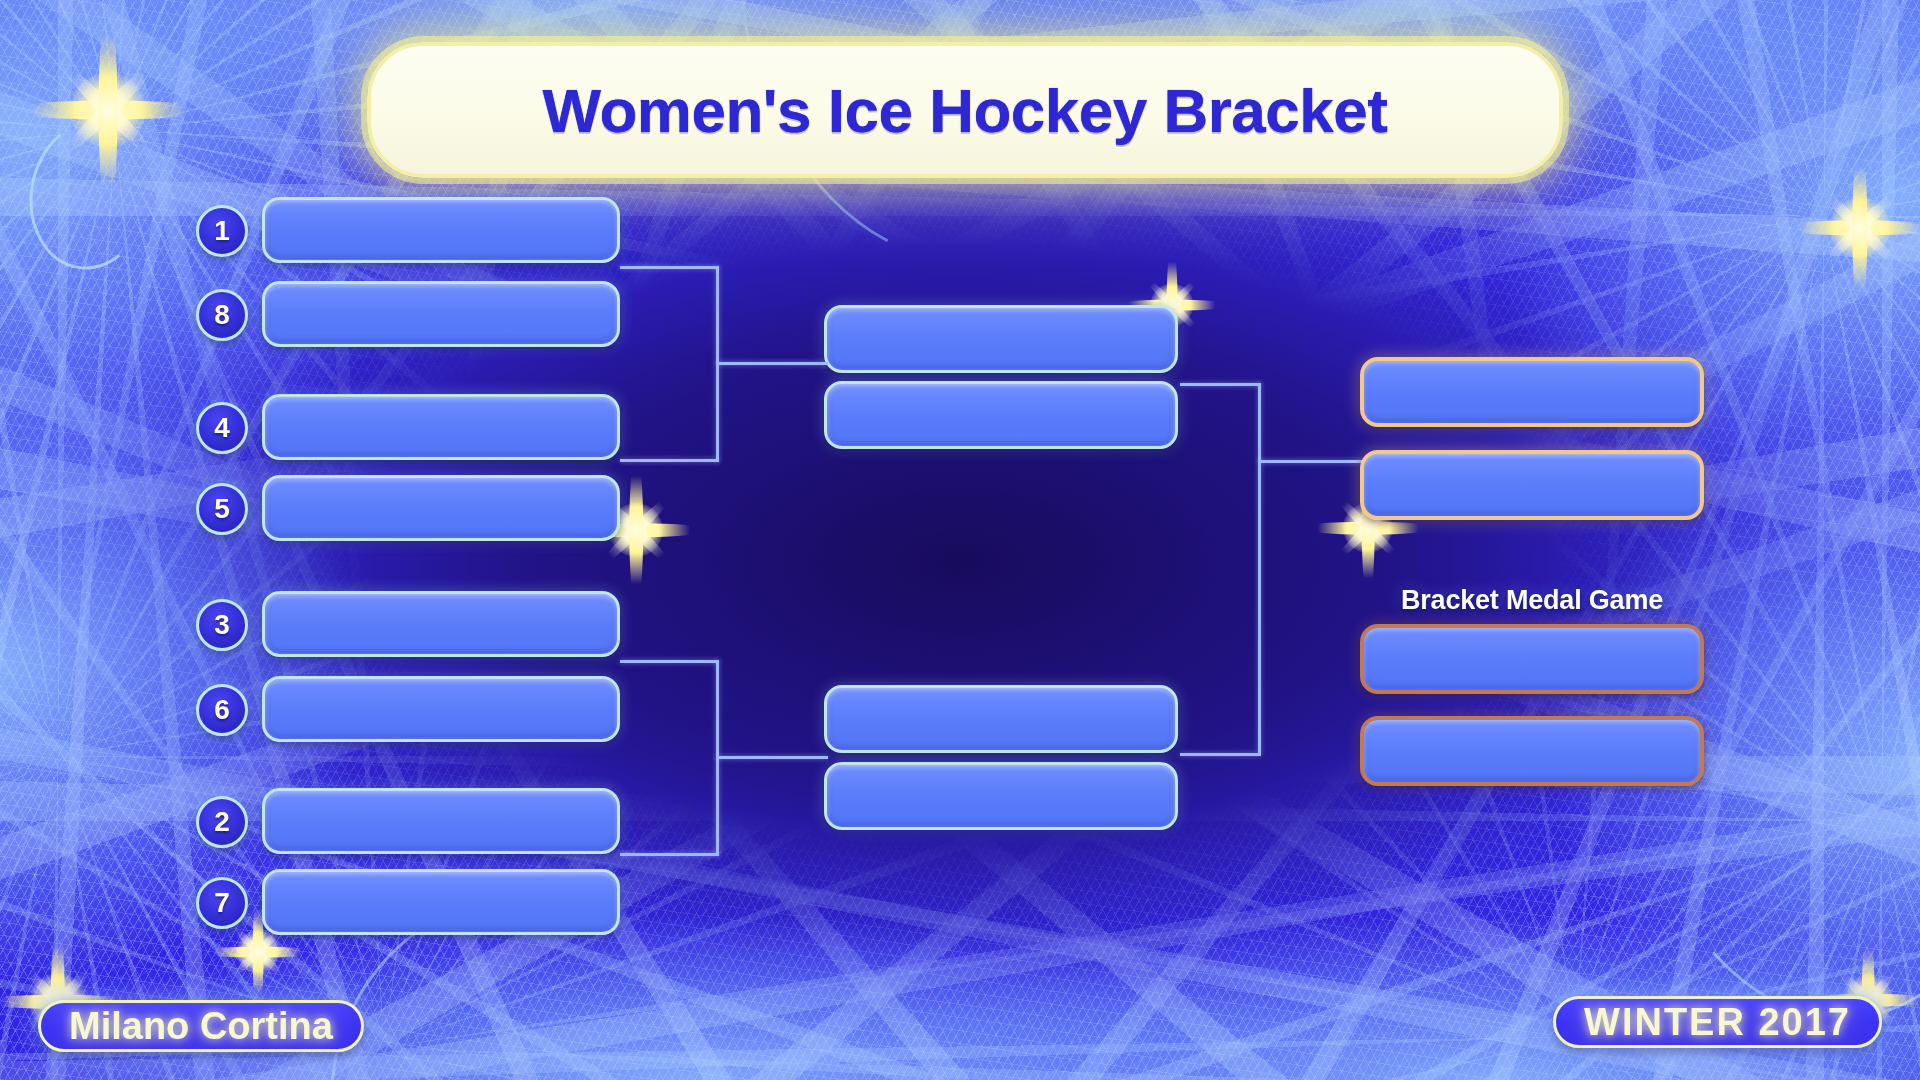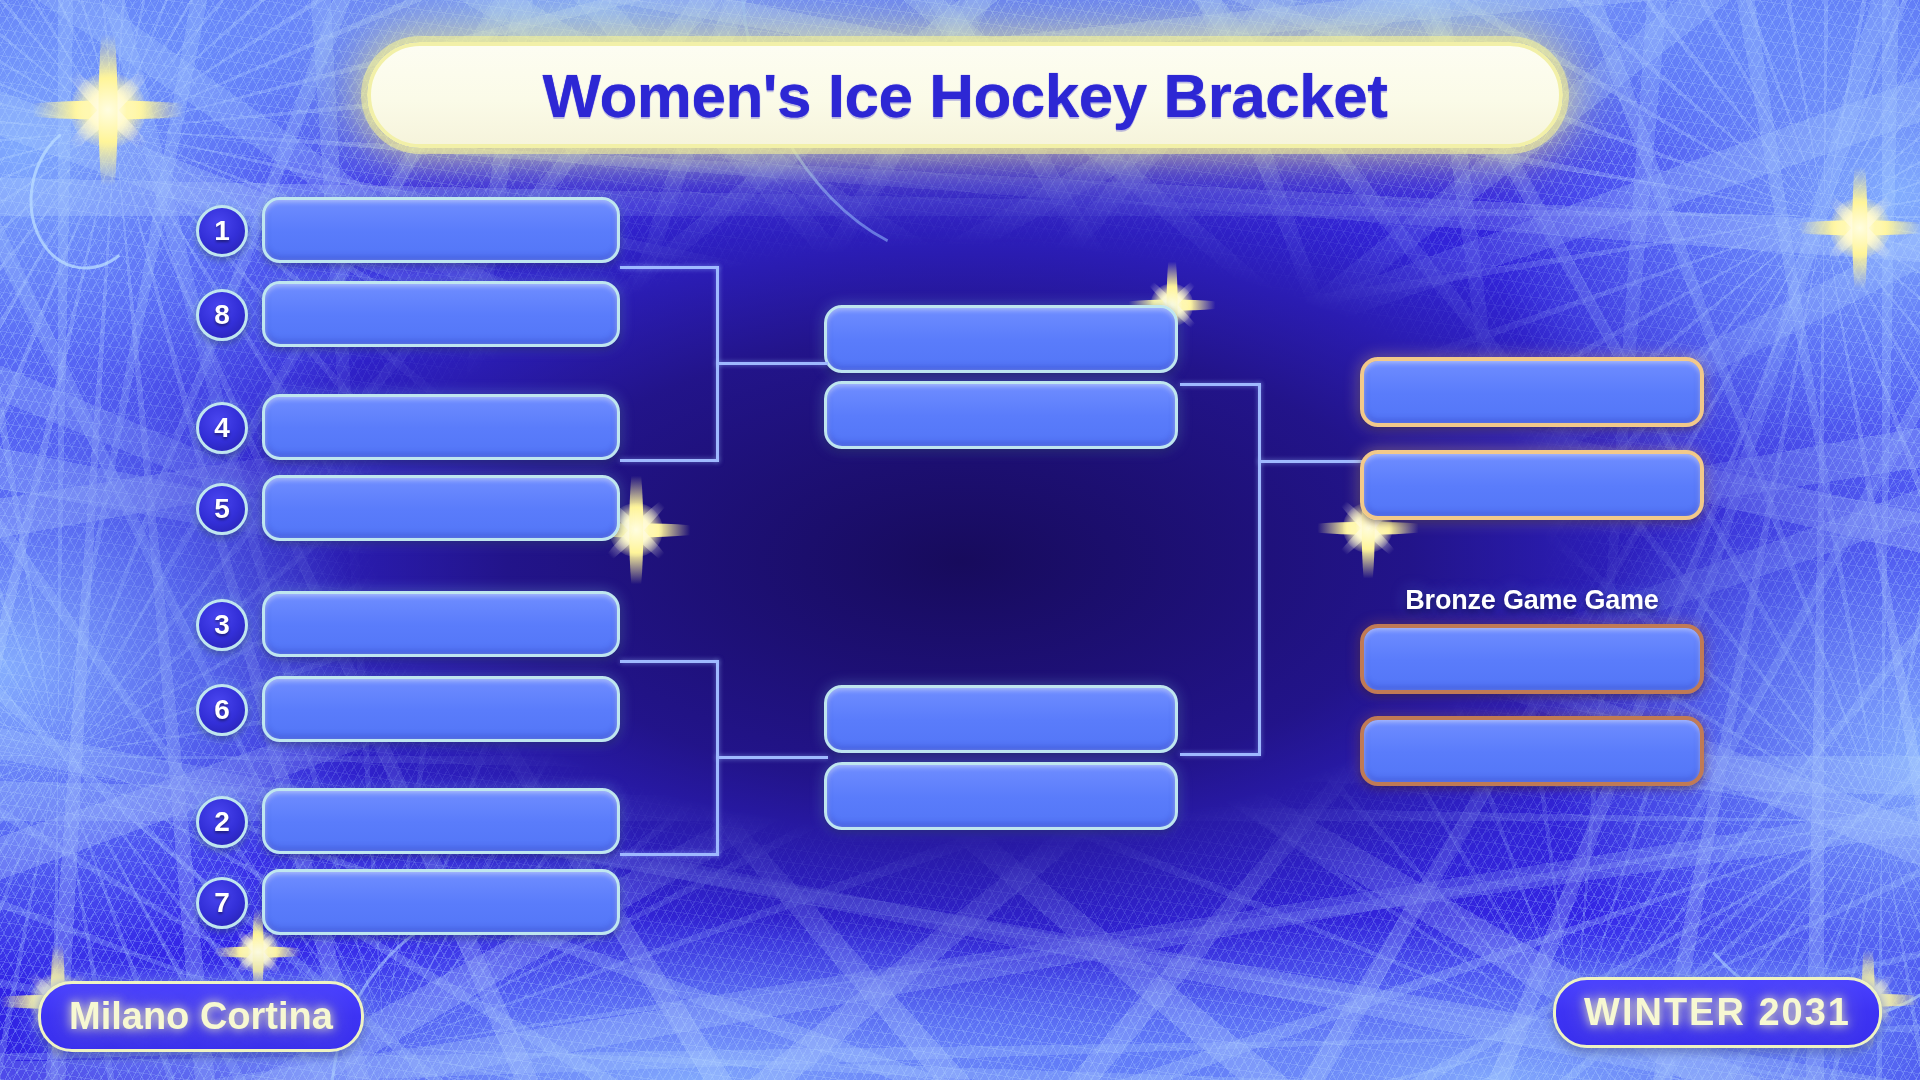--- a/index.html
+++ b/index.html
@@ -93,21 +93,21 @@
   .sparkle > b {
     position: absolute; left: 50%; top: 50%; width: 68%; height: 7%;
     transform: translate(-50%,-50%) rotate(45deg);
     background: radial-gradient(circle, #fffbe0 0%, rgba(255,245,150,0) 72%);
     border-radius: 50%;
   }
   .sparkle > b.d2 { transform: translate(-50%,-50%) rotate(-45deg); }
 
   
   #title-pill {
-    position: absolute; left: 367px; top: 42px; width: 1196px; height: 106px;
+    position: absolute; left: 367px; top: 42px; width: 1196px; height: 136px;
     background: linear-gradient(180deg, #fdfdf2 0%, #fbfbe8 55%, #f6f4dc 100%);
     border: 4px solid #f2f0a8;
     border-radius: 56px;
     display: flex; align-items: center; justify-content: center;
     box-shadow:
       0 0 0 6px rgba(250,246,150,0.55),
       0 0 34px 10px rgba(250,245,140,0.55),
       0 0 70px 20px rgba(230,225,120,0.28);
   }
   #title-text {
@@ -154,21 +154,21 @@
 
   .medal-label {
     position: absolute; left: 1360px; width: 344px;
     text-align: center; color: #ffffff;
     font-size: 27px; font-weight: 700; letter-spacing: -0.2px;
     text-shadow: 0 3px 6px rgba(10,5,60,0.70), 0 0 16px rgba(120,160,255,0.45);
   }
 
   
   .footer-badge {
-    position: absolute; height: 71px;
+    position: absolute; height: 52px;
     display: flex; align-items: center; justify-content: center;
     background: linear-gradient(180deg, #4a41ff 0%, #3d33f4 50%, #3a30ee 100%);
     border: 3px solid #eef3c4;
     border-radius: 34px;
     padding: 0 28px;
     box-shadow: 0 0 22px rgba(150,180,255,0.55), 0 0 44px rgba(110,140,255,0.35), 0 4px 10px rgba(5,0,50,0.45);
   }
   .footer-badge span {
     font-size: 38px; font-weight: 700; color: #f7f8d2; white-space: nowrap;
     text-shadow: 0 0 10px rgba(255,255,180,0.85), 0 0 22px rgba(240,240,150,0.55);
@@ -276,25 +276,25 @@
     <div class="line h" style="left:716px; top:756px;  width:112px;"></div>
 
     <div class="line v" style="left:1258px; top:383px; height:370px;"></div>
     <div class="line h" style="left:1180px; top:383px; width:81px;"></div>
     <div class="line h" style="left:1180px; top:753px; width:81px;"></div>
     <div class="line h" style="left:1258px; top:460px; width:104px;"></div>
 
     <div class="slot medal gold" style="top:357px;"></div>
     <div class="slot medal gold" style="top:450px;"></div>
 
-    <div class="medal-label" style="top:585px;">Bronze Game Game</div>
+    <div class="medal-label" style="top:585px;">Bracket Medal Game</div>
     <div class="slot medal bronze" style="top:624px;"></div>
     <div class="slot medal bronze" style="top:716px;"></div>
   </div>
 
   <div class="footer-badge" id="badge-left">
     <span>Milano Cortina</span>
   </div>
   <div class="footer-badge" id="badge-right">
-    <span>WINTER 2031</span>
+    <span>WINTER 2017</span>
   </div>
 
 </div>
 
 </body></html>

